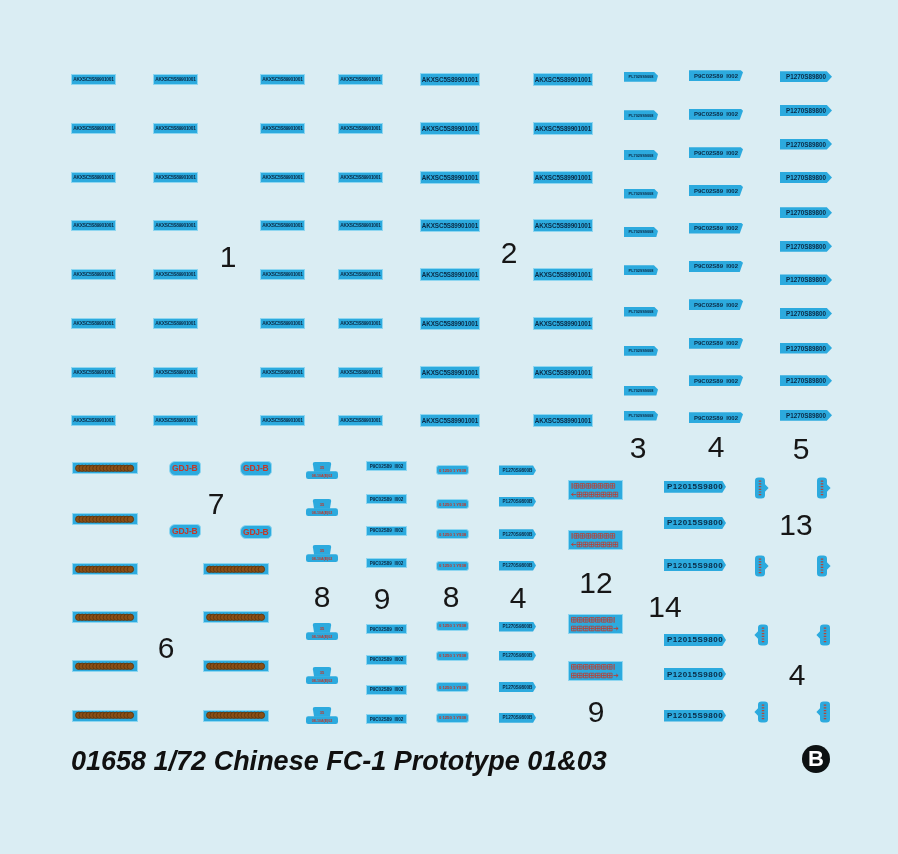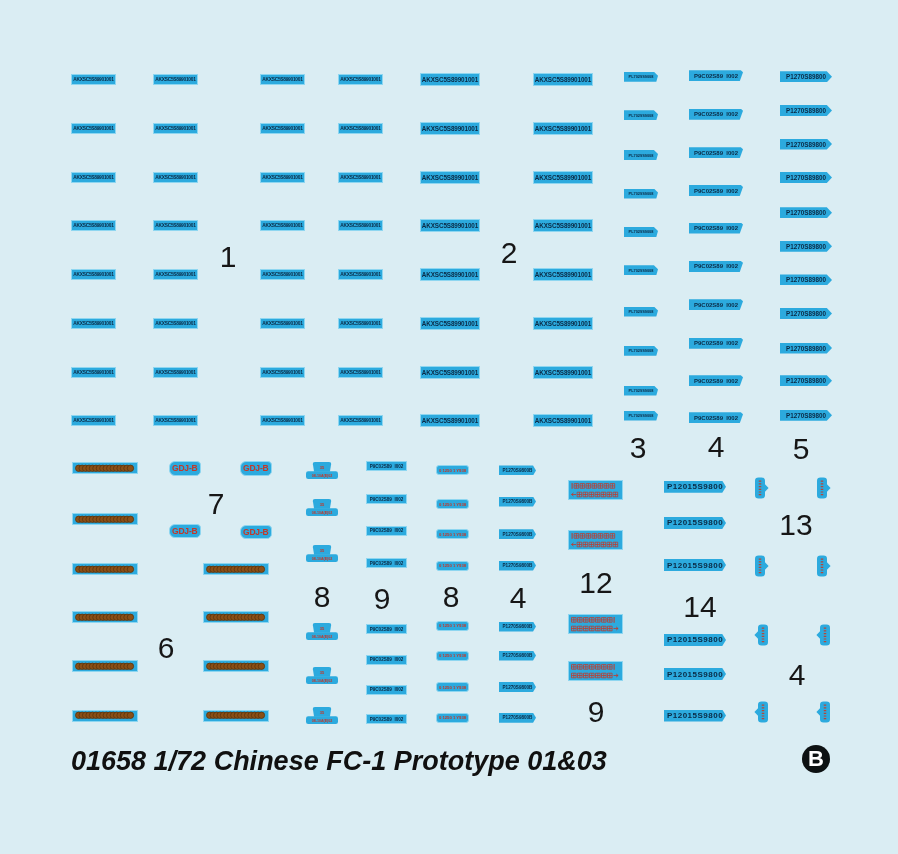--- a/index.html
+++ b/index.html
@@ -470,21 +470,21 @@
 
 <div class="lbl" style="left:596px;top:711px;">9</div>
 
 <div class="d" style="left:664px;top:480.8px;width:62px;height:12px;font-size:8px;border:none;letter-spacing:0.5px;clip-path:polygon(0 0,94% 0,100% 50%,94% 100%,0 100%);">P12015S9800</div>
 <div class="d" style="left:664px;top:516.9px;width:62px;height:12px;font-size:8px;border:none;letter-spacing:0.5px;clip-path:polygon(0 0,94% 0,100% 50%,94% 100%,0 100%);">P12015S9800</div>
 <div class="d" style="left:664px;top:559.1px;width:62px;height:12px;font-size:8px;border:none;letter-spacing:0.5px;clip-path:polygon(0 0,94% 0,100% 50%,94% 100%,0 100%);">P12015S9800</div>
 <div class="d" style="left:664px;top:633.9px;width:62px;height:12px;font-size:8px;border:none;letter-spacing:0.5px;clip-path:polygon(0 0,94% 0,100% 50%,94% 100%,0 100%);">P12015S9800</div>
 <div class="d" style="left:664px;top:668.0px;width:62px;height:12px;font-size:8px;border:none;letter-spacing:0.5px;clip-path:polygon(0 0,94% 0,100% 50%,94% 100%,0 100%);">P12015S9800</div>
 <div class="d" style="left:664px;top:709.5px;width:62px;height:12px;font-size:8px;border:none;letter-spacing:0.5px;clip-path:polygon(0 0,94% 0,100% 50%,94% 100%,0 100%);">P12015S9800</div>
 
-<div class="lbl" style="left:700px;top:606px;">14</div>
+<div class="lbl" style="left:665px;top:606px;">14</div>
 
 <div style="position:absolute;left:754.0px;top:477.0px;width:15px;height:22px;"><svg width="15" height="22" viewBox="0 0 15 22">
       <g>
         <path d="M4.5,0.5 H7.5 Q11,0.5 11,3.8 V7.3 L14.6,11 L11,14.7 V18.2 Q11,21.5 7.5,21.5 H4.5 Q1,21.5 1,18.2 V3.8 Q1,0.5 4.5,0.5 Z" fill="#2caade"></path>
         <line x1="6" y1="3.6" x2="6" y2="18.4" stroke="#b5473a" stroke-width="2.5" stroke-dasharray="1.2 1.5"></line>
       </g>
     </svg></div>
 <div style="position:absolute;left:815.5px;top:477.0px;width:15px;height:22px;"><svg width="15" height="22" viewBox="0 0 15 22">
       <g>
         <path d="M4.5,0.5 H7.5 Q11,0.5 11,3.8 V7.3 L14.6,11 L11,14.7 V18.2 Q11,21.5 7.5,21.5 H4.5 Q1,21.5 1,18.2 V3.8 Q1,0.5 4.5,0.5 Z" fill="#2caade"></path>

